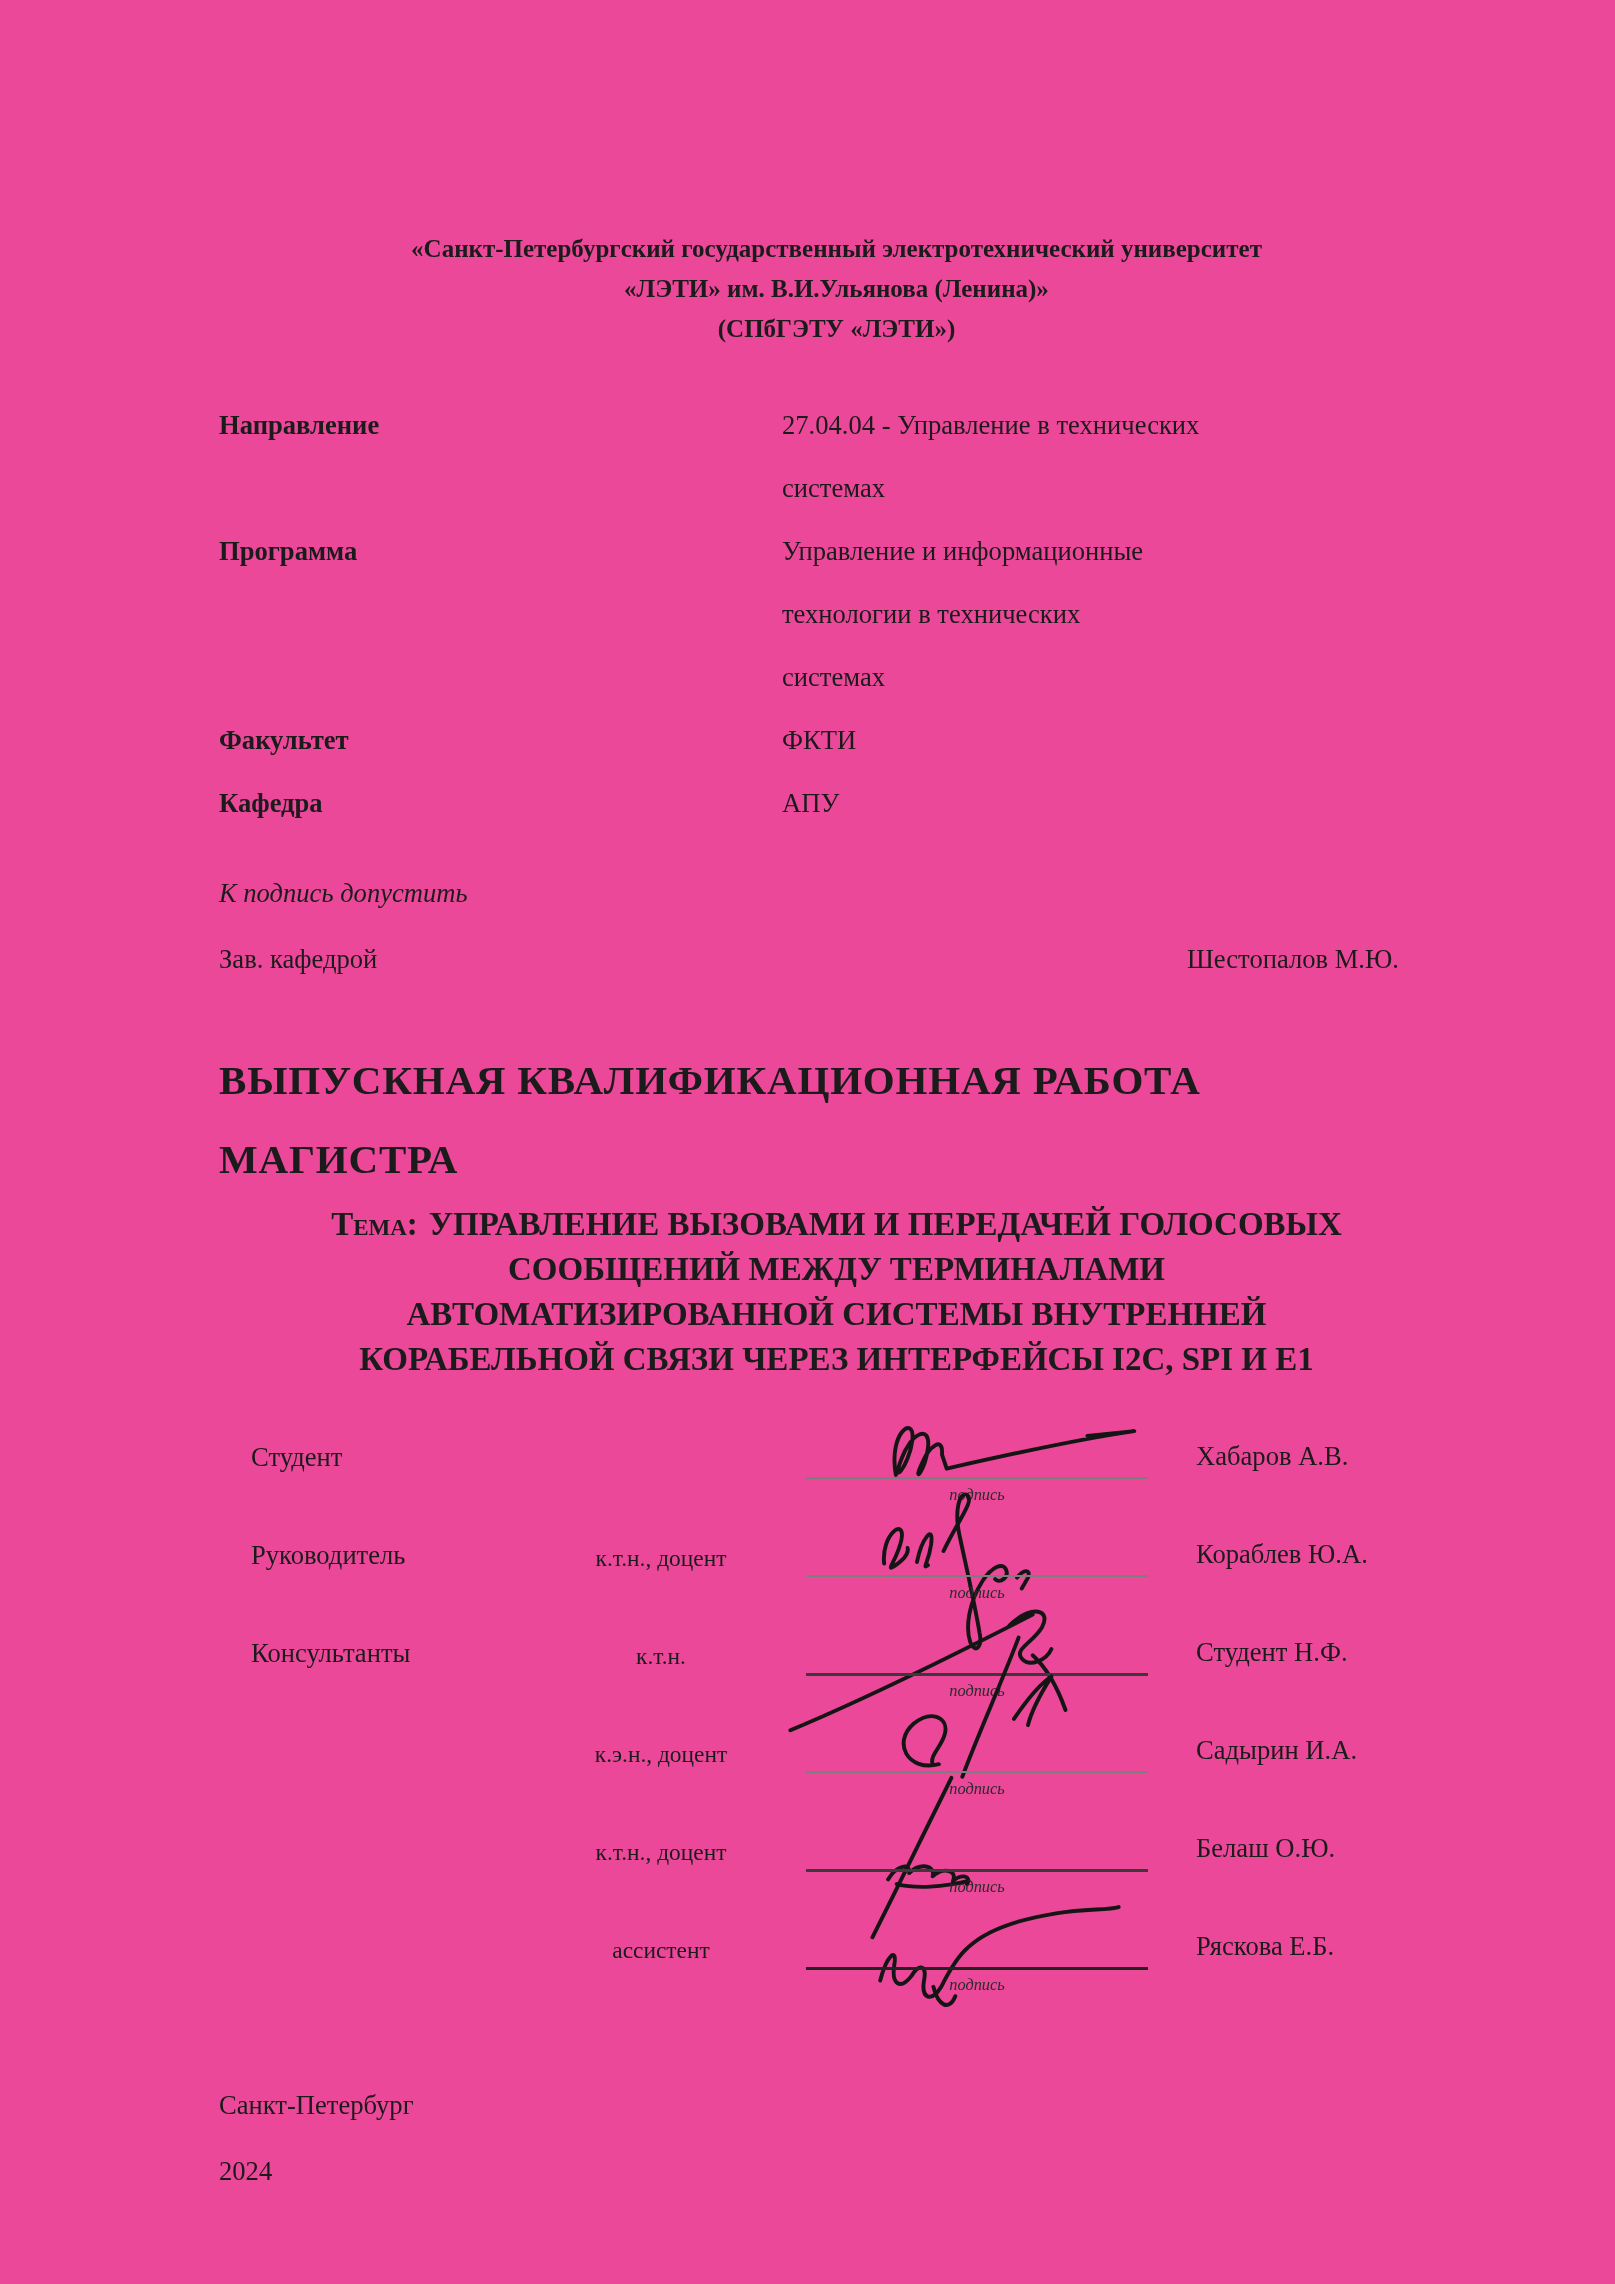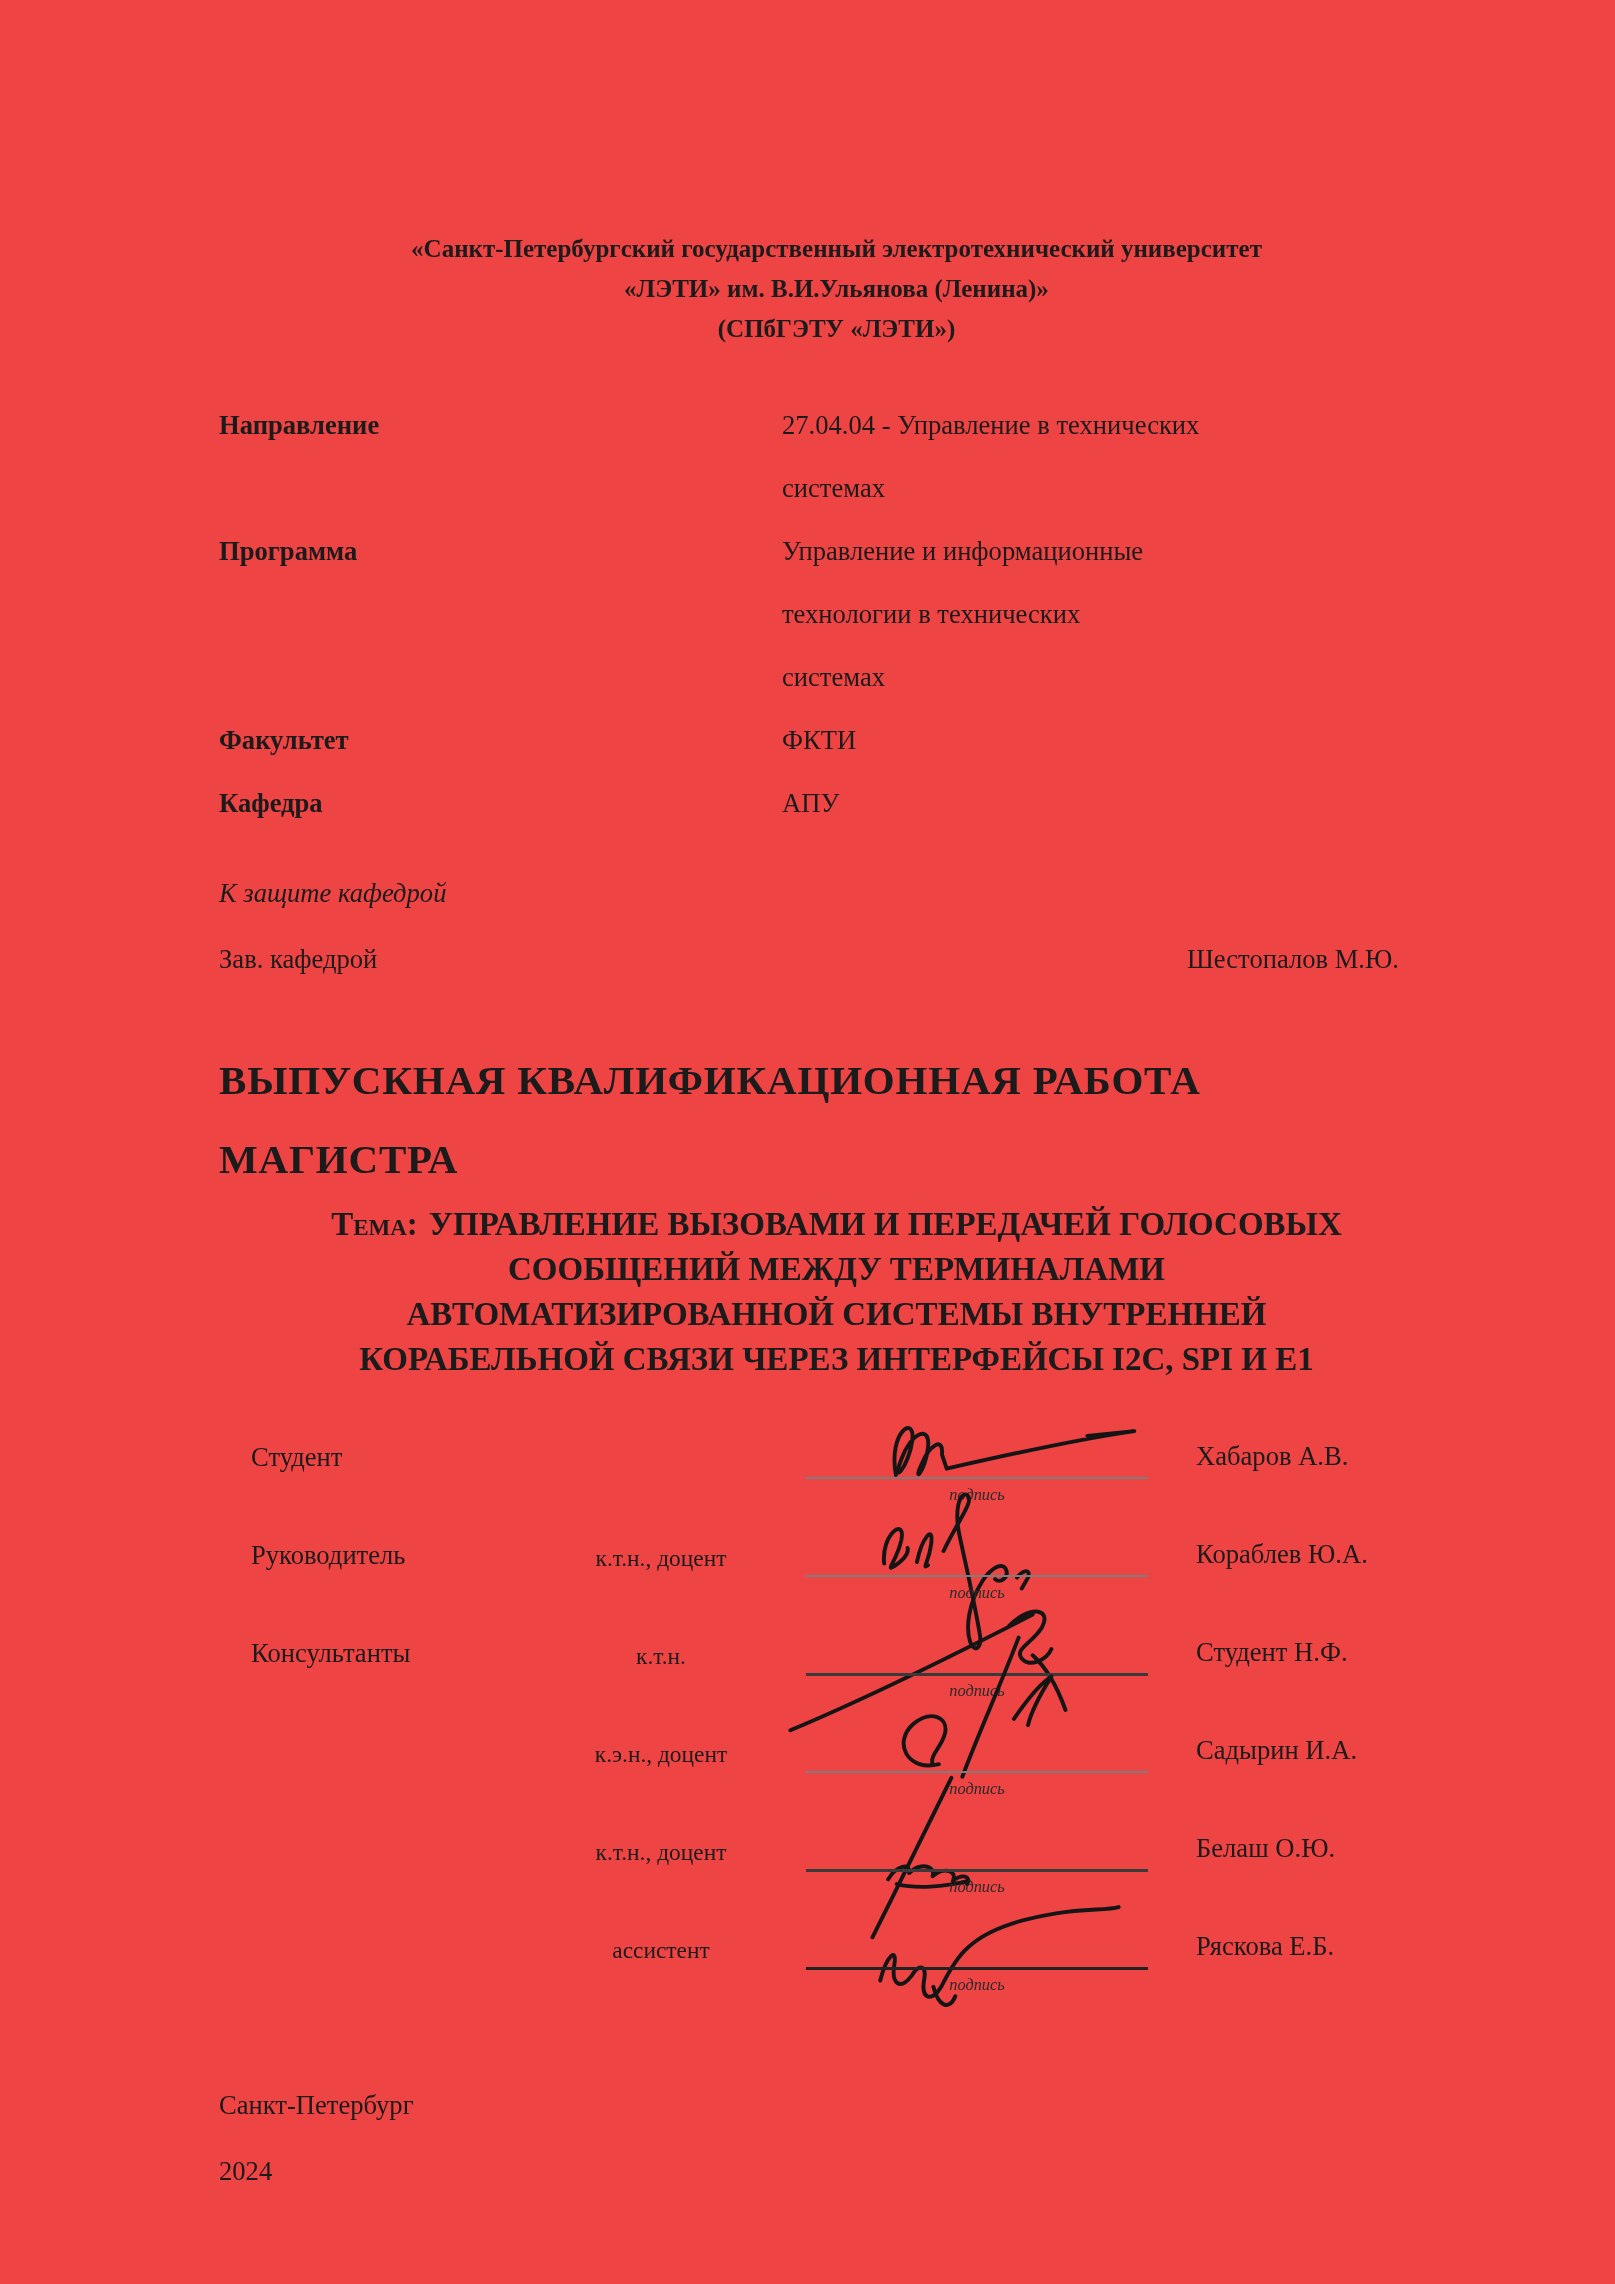--- a/index.html
+++ b/index.html
@@ -1,19 +1,19 @@
 <!DOCTYPE html>
 <html lang="ru" style="font-size:12.5px"><head>
 <meta charset="utf-8">
 <style>
   html,body{margin:0;padding:0;background:#ffffff;}
   .page{
     position:relative;
     width:1616px;height:2284px;
-    background:#ef4444;
+    background:#ec4899;
     font-family:"Liberation Serif","DejaVu Serif",serif;
     color:#1b1b1b;
     overflow:hidden;
   }
   
   .header{
     position:absolute;top:229px;left:219px;width:1235px;
     text-align:center;font-weight:bold;font-size:25px;line-height:40px;
   }
   
@@ -90,21 +90,21 @@
     </div>
     <div class="field-row">
       <div class="field-label">Кафедра</div>
       <div class="field-value">
         <div>АПУ</div>
       </div>
     </div>
   </div>
 
   <div class="admission">
-    <div class="admission-note">К защите кафедрой</div>
+    <div class="admission-note">К подпись допустить</div>
     <div class="admission-row">
       <span>Зав. кафедрой</span>
       <span>Шестопалов М.Ю.</span>
     </div>
   </div>
 
   <div class="work-title">
     <div>ВЫПУСКНАЯ КВАЛИФИКАЦИОННАЯ РАБОТА</div>
     <div>МАГИСТРА</div>
   </div>

